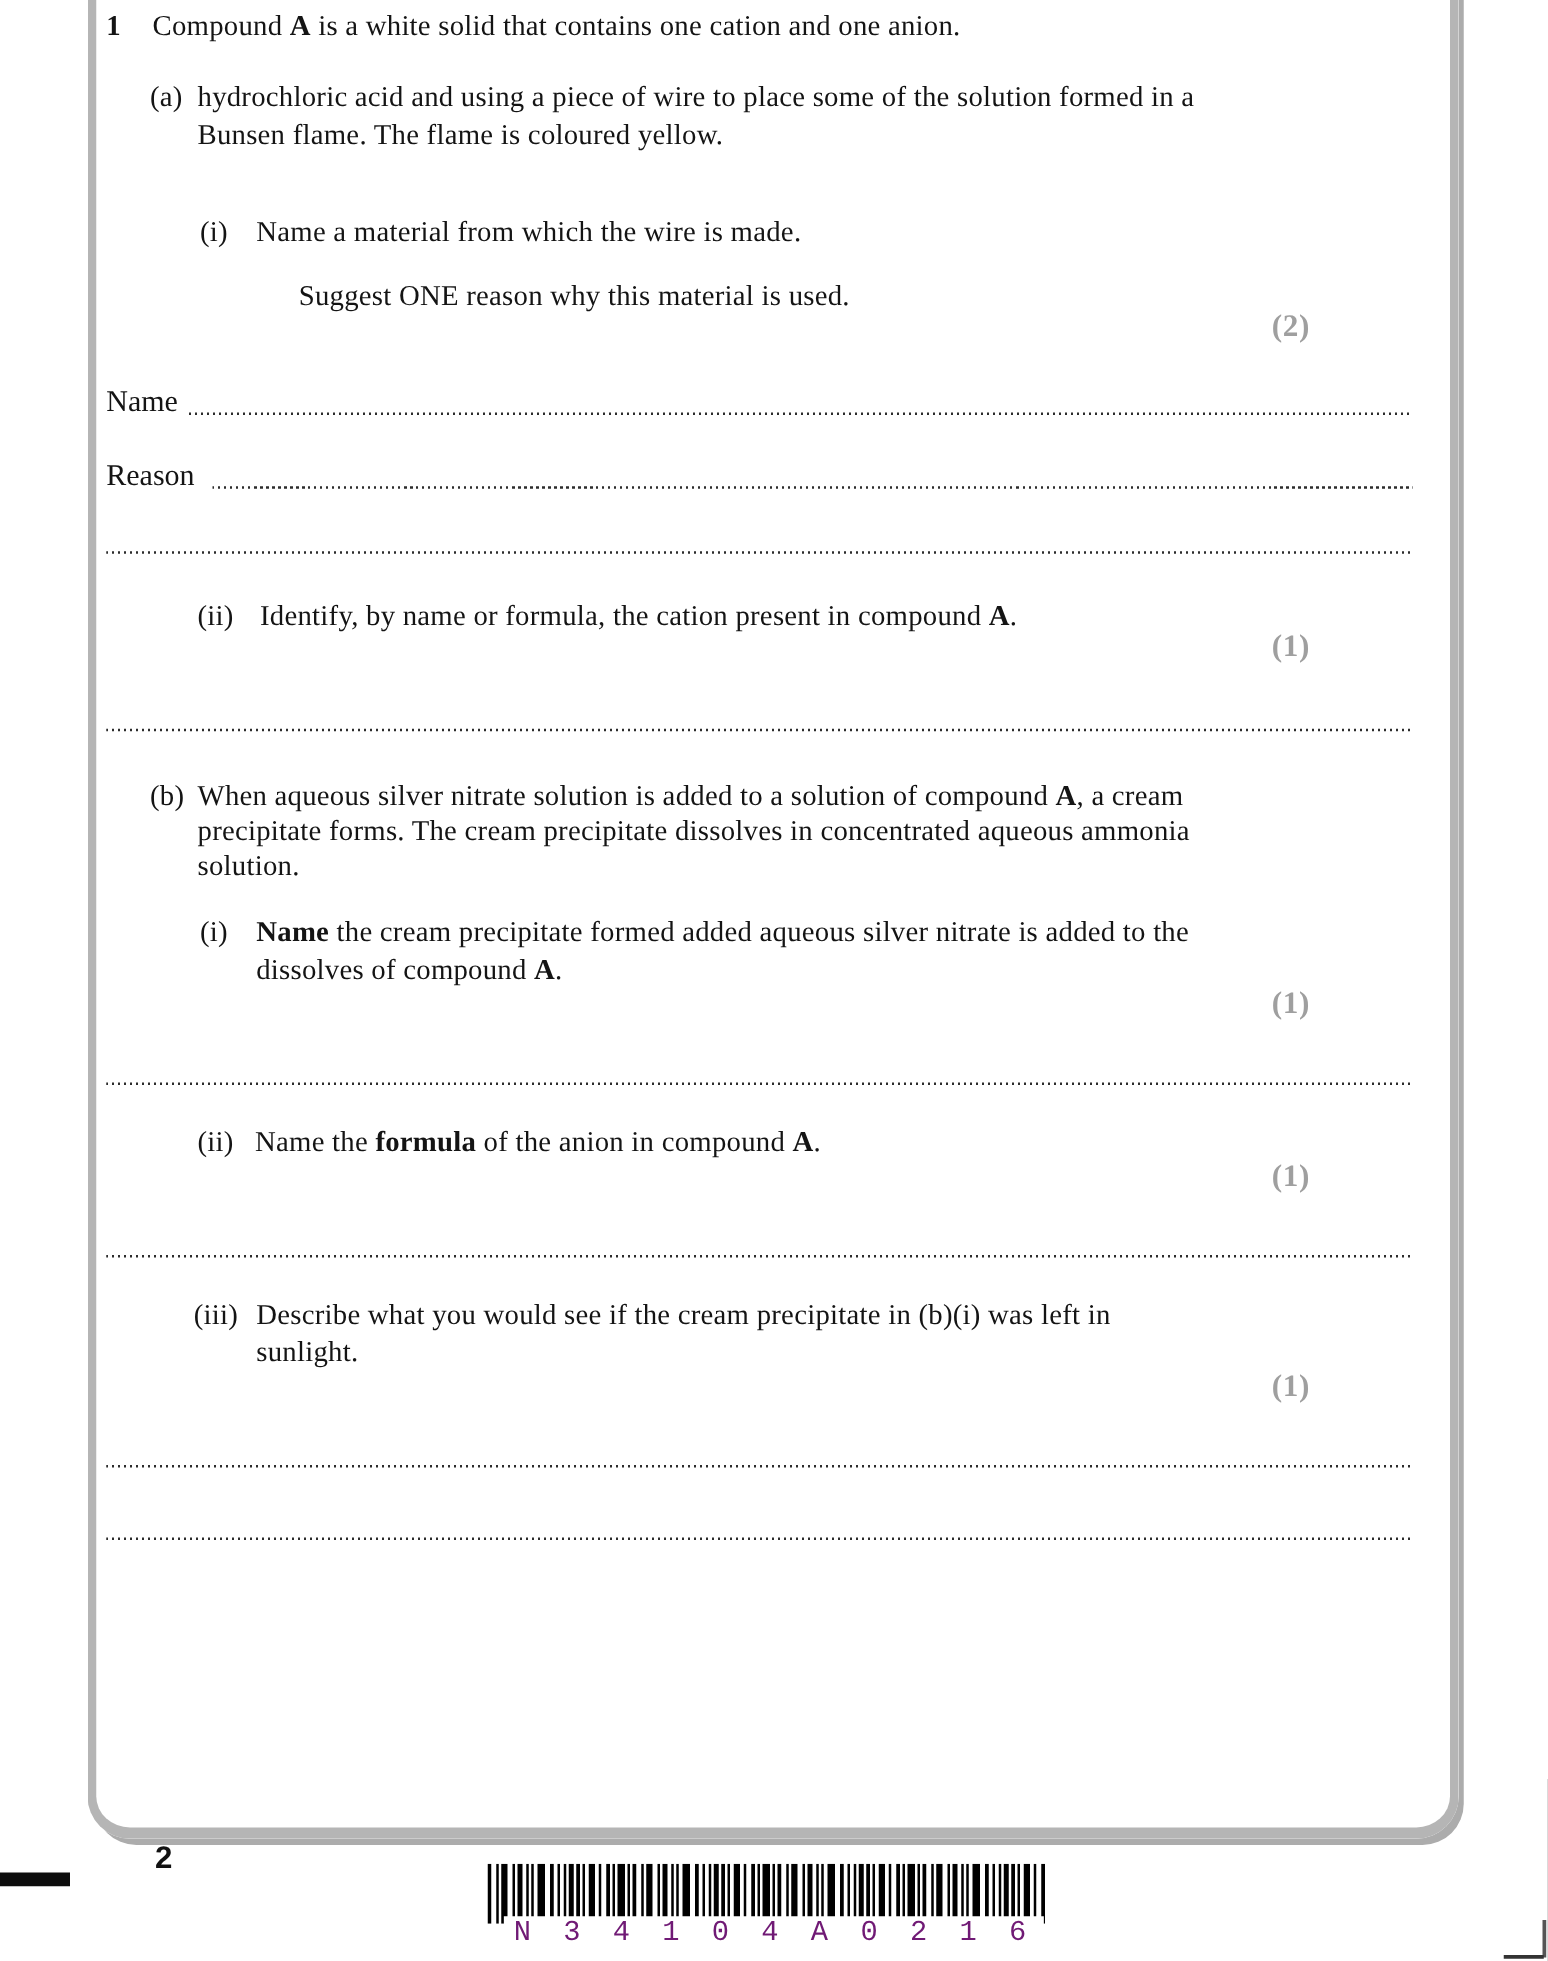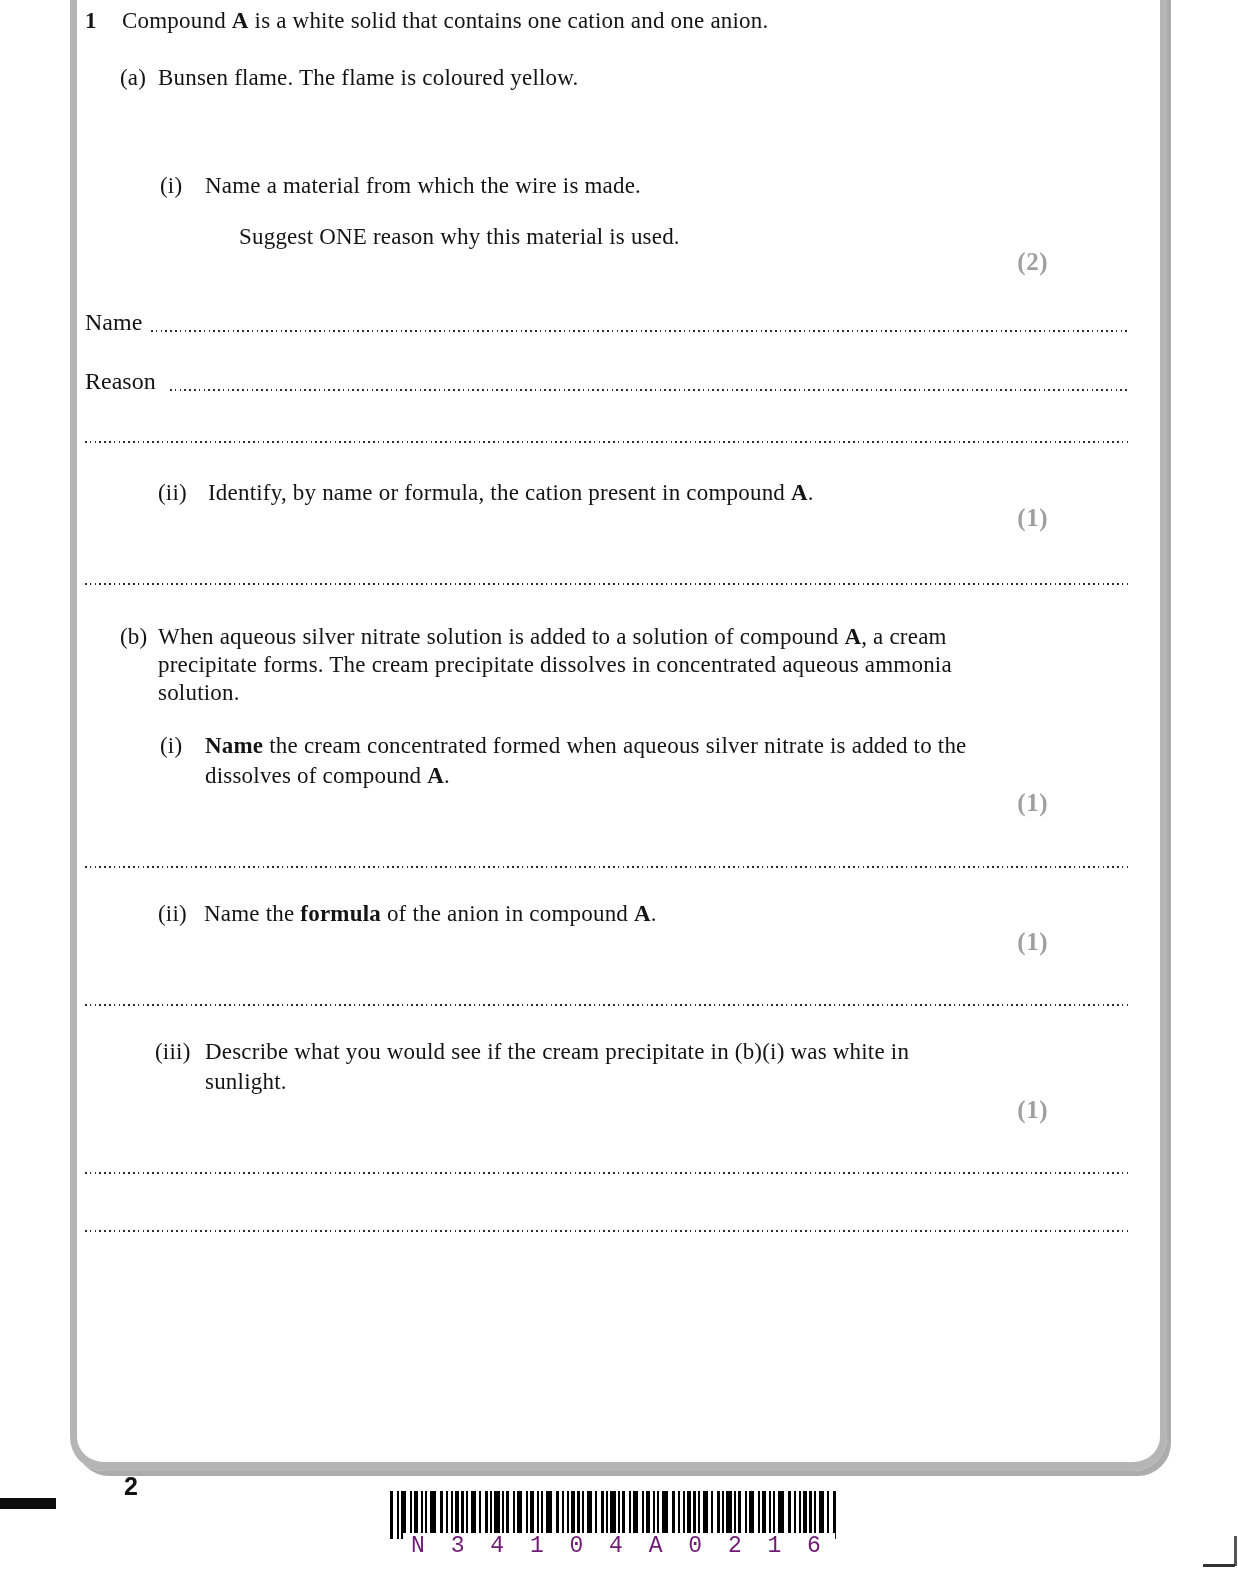--- a/index.html
+++ b/index.html
@@ -50,20 +50,21 @@
 <body>
 
 <div class="answer-box"></div>
 
 <div class="abs bodytext" style="left:85px;top:6px;font-weight:bold;">1</div>
 <div class="abs bodytext para" style="left:122px;top:6px;"><span>Compound </span><span class="bseg">A</span><span> is a white solid that contains one cation and one anion.</span></div>
 
 <div class="abs bodytext" style="left:120px;top:63px;width:920px;">
   <span class="tag">(a)</span>
   <div style="margin-left:38px;">
+    <div class="para"><span>hydrochloric acid and using a piece of wire to place some of the solution formed in a</span></div>
     <div class="para"><span>Bunsen flame.  The flame is coloured yellow.</span></div>
   </div>
 </div>
 
 <div class="abs bodytext" style="left:160px;top:171px;width:880px;">
   <span class="tag">(i)</span>
   <div style="margin-left:45px;">
     <div class="para"><span>Name a material from which the wire is made.</span></div>
   </div>
 </div>
@@ -93,42 +94,42 @@
   <div style="margin-left:38px;">
     <div class="para"><span>When aqueous silver nitrate solution is added to a solution of compound </span><span class="bseg">A</span><span>, a cream</span></div>
     <div class="para"><span>precipitate forms.  The cream precipitate dissolves in concentrated aqueous ammonia</span></div>
     <div class="para"><span>solution.</span></div>
   </div>
 </div>
 
 <div class="abs bodytext" style="left:160px;top:731px;width:880px;">
   <span class="tag">(i)</span>
   <div style="margin-left:45px;">
-    <div class="para"><span class="bseg">Name</span><span> the cream concentrated formed when aqueous silver nitrate is added to the</span></div>
+    <div class="para"><span class="bseg">Name</span><span> the cream precipitate formed added aqueous silver nitrate is added to the</span></div>
     <div class="para"><span>dissolves of compound </span><span class="bseg">A</span><span>.</span></div>
   </div>
 </div>
 <div class="mark" style="top:789px;">(1)</div>
 
 <div class="dots" style="left:85px;top:866px;width:1045px;"></div>
 
 <div class="abs bodytext" style="left:158px;top:899px;width:900px;">
   <span class="tag">(ii)</span>
   <div style="margin-left:46px;">
     <div class="para"><span>Name the </span><span class="bseg">formula</span><span> of the anion in compound </span><span class="bseg">A</span><span>.</span></div>
   </div>
 </div>
 <div class="mark" style="top:928px;">(1)</div>
 
 <div class="dots" style="left:85px;top:1004px;width:1045px;"></div>
 
 <div class="abs bodytext" style="left:155px;top:1037px;width:900px;">
   <span class="tag">(iii)</span>
   <div style="margin-left:50px;">
-    <div class="para"><span>Describe what you would see if the cream precipitate in (b)(i) was white in</span></div>
+    <div class="para"><span>Describe what you would see if the cream precipitate in (b)(i) was left in</span></div>
     <div class="para"><span>sunlight.</span></div>
   </div>
 </div>
 <div class="mark" style="top:1096px;">(1)</div>
 
 <div class="dots" style="left:85px;top:1172px;width:1045px;"></div>
 <div class="dots" style="left:85px;top:1230px;width:1045px;"></div>
 
 <div class="page-num">2</div>
 

